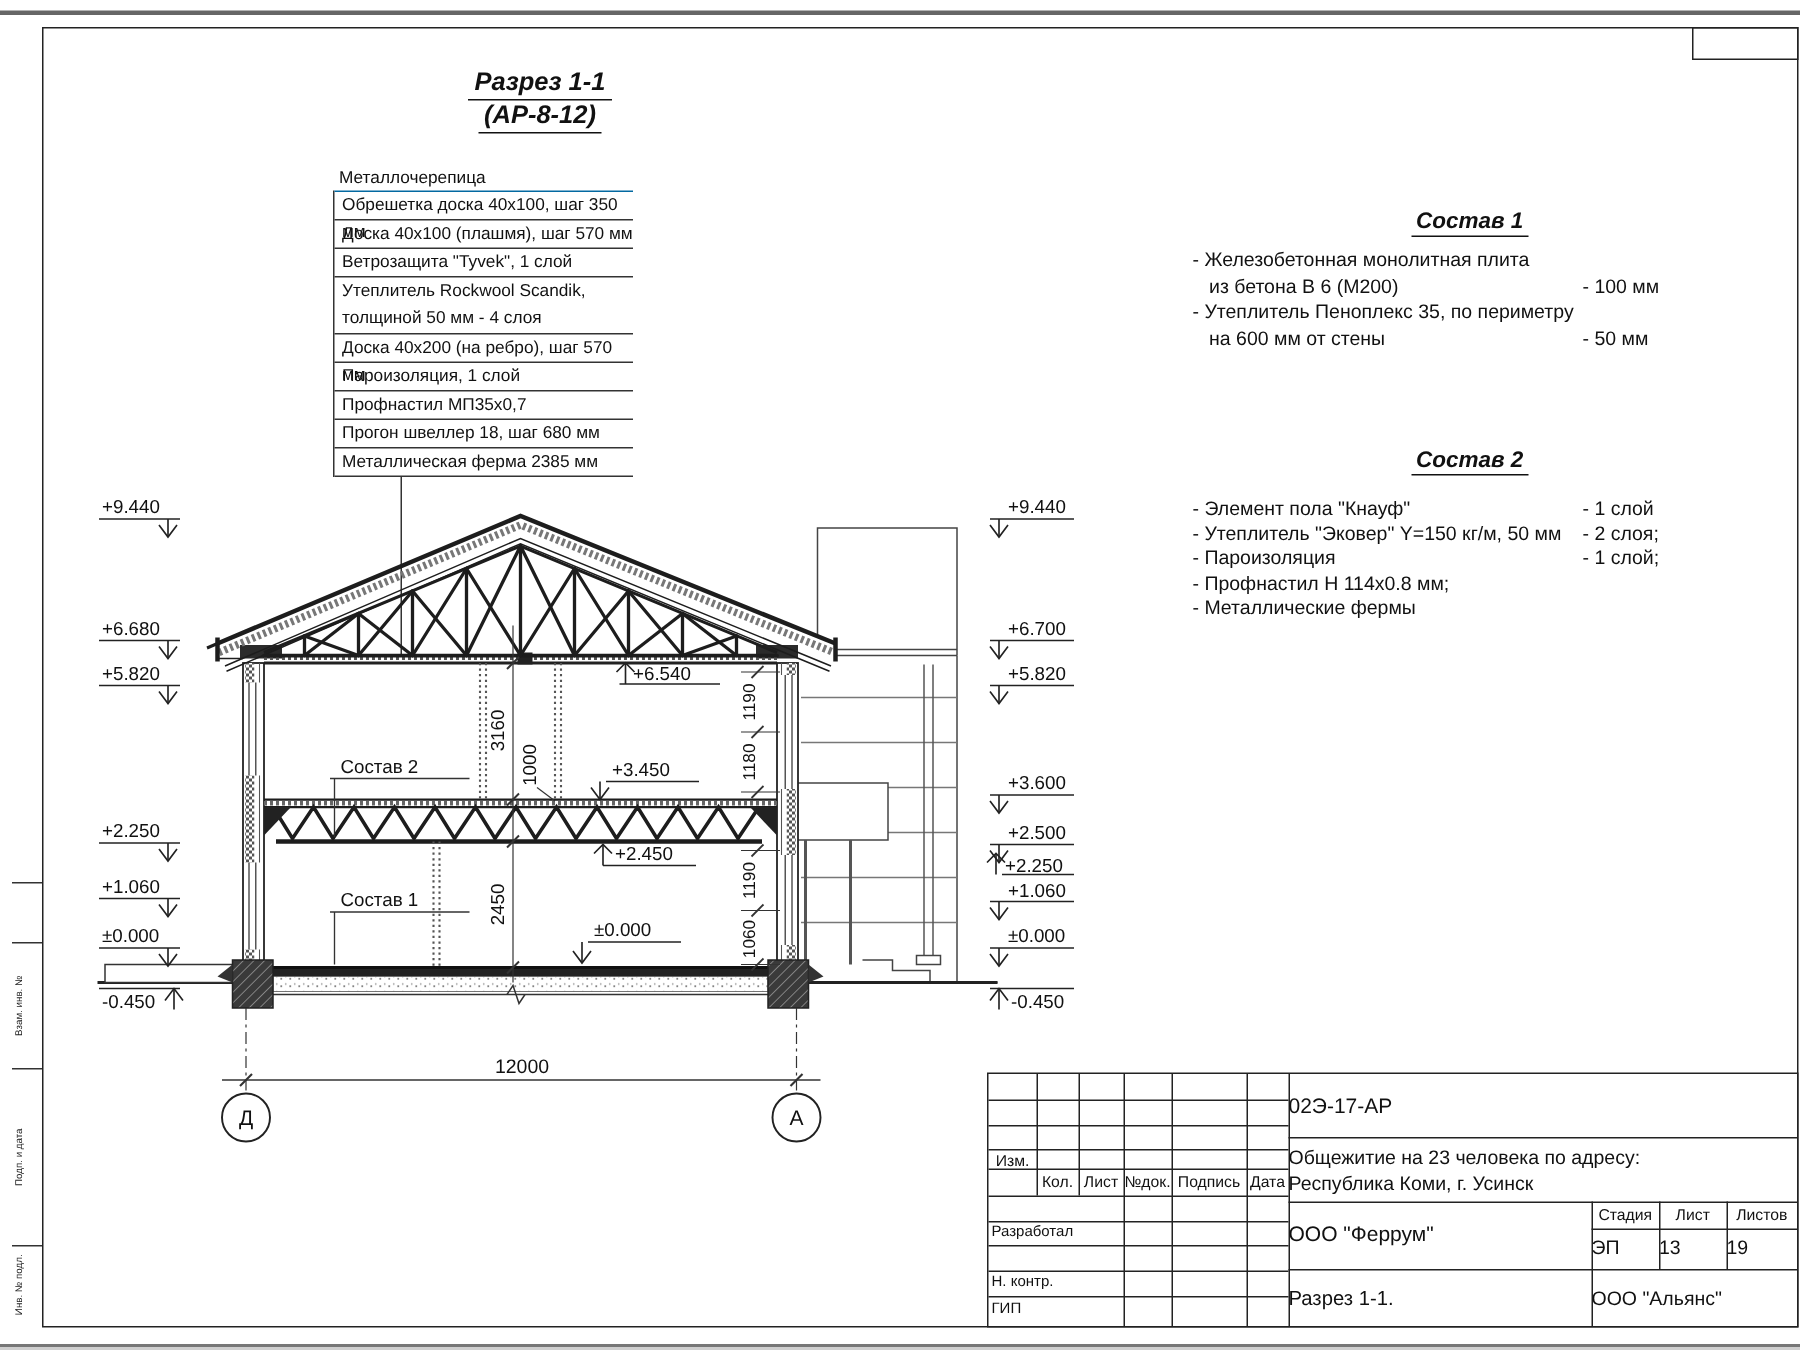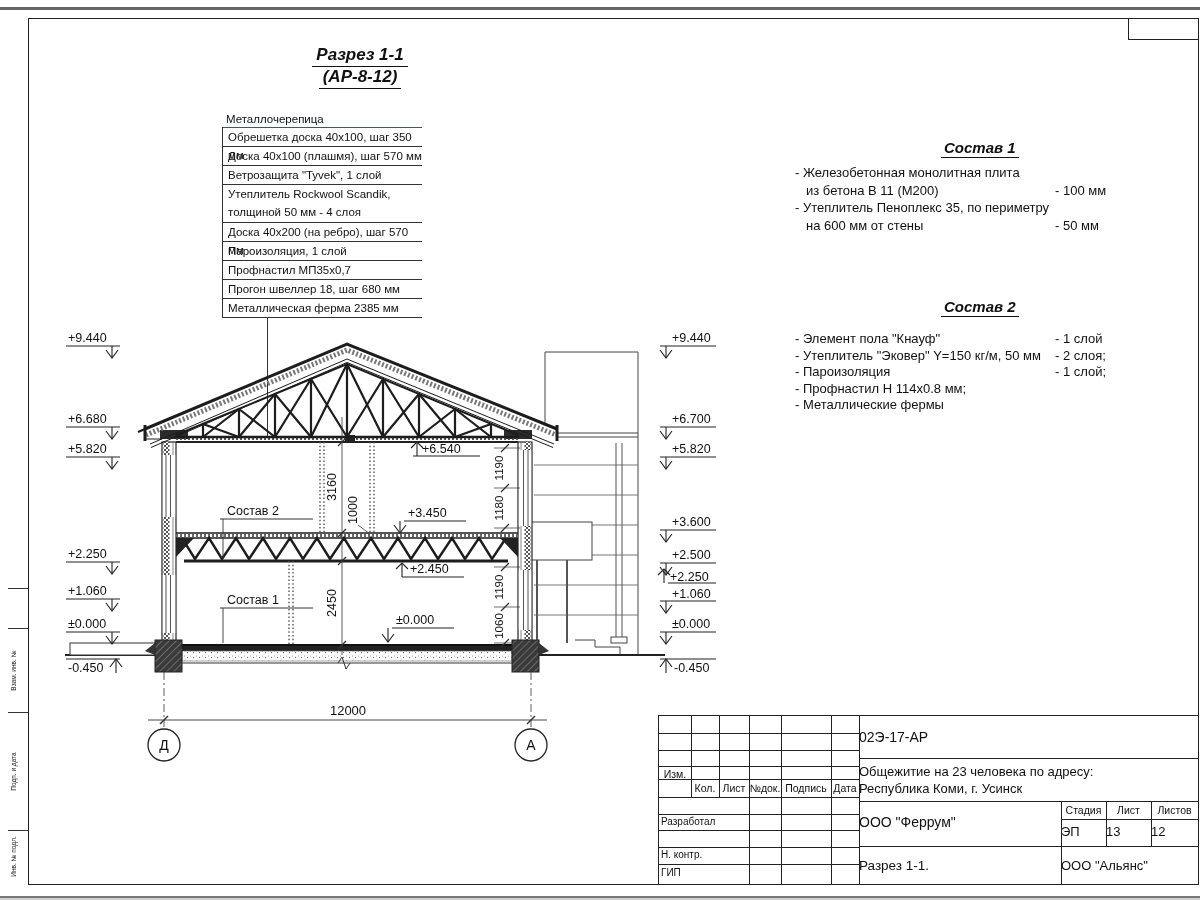--- a/index.html
+++ b/index.html
@@ -81,21 +81,21 @@
   </div>
 </div>
 
 <div class="vline" style="left:267px;top:318px;height:118px;width:1.2px;"></div>
 
 <div class="abs sec-title" style="left:941px;top:139px;">Состав 1</div>
 <div class="abs s-items" style="left:795px;top:164px;">
   <div>
     <div>- Железобетонная  монолитная плита</div>
     <div class="s-row">
-        <span class="s-l2">из бетона В 11 (М200)</span>
+        <span class="s-l2">из бетона В 6 (М200)</span>
         <span class="s-val">- 100 мм</span>
       </div>
   </div>
   <div>
     <div>- Утеплитель Пеноплекс 35, по периметру</div>
     <div class="s-row">
         <span class="s-l2">на 600 мм от стены</span>
         <span class="s-val">- 50 мм</span>
       </div>
   </div>
@@ -464,16 +464,16 @@
   <div class="ctext" style="left:200px;top:47px;width:339px;font-size:13px;line-height:17px;">
     <div>Общежитие на 23 человека по адресу:</div>
     <div>Республика Коми, г. Усинск</div>
   </div>
   <div class="ctext" style="left:200px;top:98px;width:202px;font-size:14px;">ООО "Феррум"</div>
   <div class="cellname" style="left:402px;top:88px;width:45px;">Стадия</div>
   <div class="cellname" style="left:447px;top:88px;width:45px;">Лист</div>
   <div class="cellname" style="left:492px;top:88px;width:47px;">Листов</div>
   <div class="ctext" style="left:402px;top:108px;width:45px;font-size:13px;">ЭП</div>
   <div class="ctext" style="left:447px;top:108px;width:45px;font-size:13px;">13</div>
-  <div class="ctext" style="left:492px;top:108px;width:47px;font-size:13px;">12</div>
+  <div class="ctext" style="left:492px;top:108px;width:47px;font-size:13px;">19</div>
   <div class="ctext" style="left:200px;top:142px;width:202px;font-size:13.5px;">Разрез 1-1.</div>
   <div class="ctext" style="left:402px;top:142px;width:137px;font-size:13px;">ООО "Альянс"</div>
 </div>
 
 </body></html>

